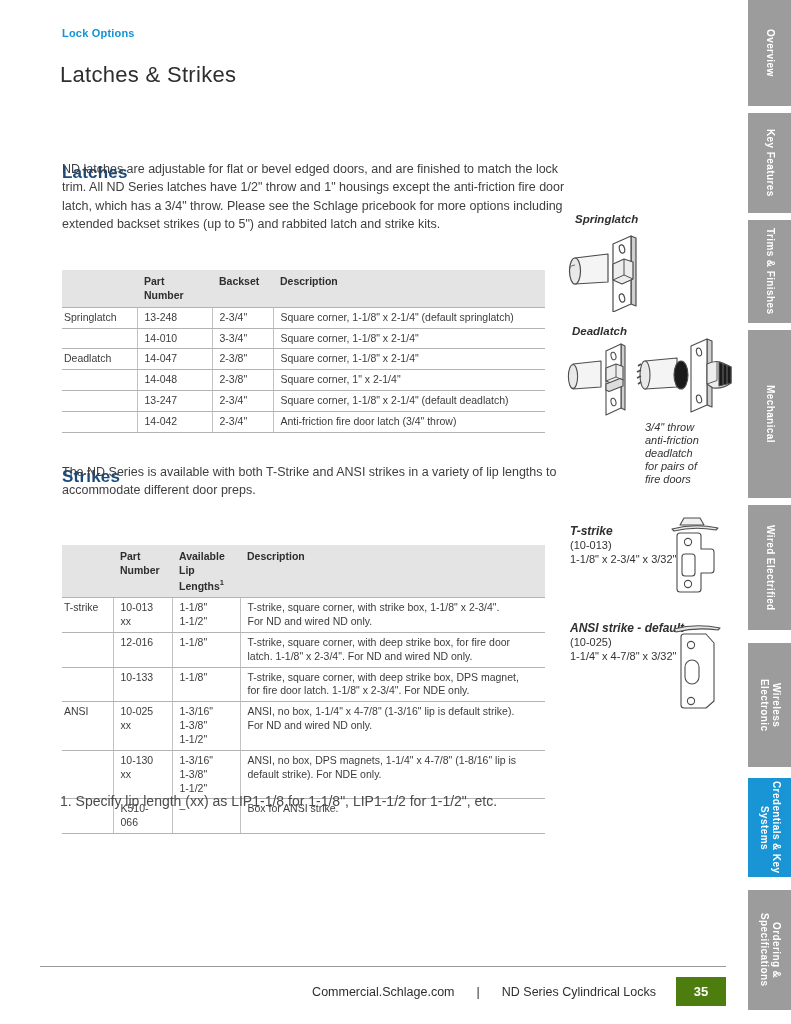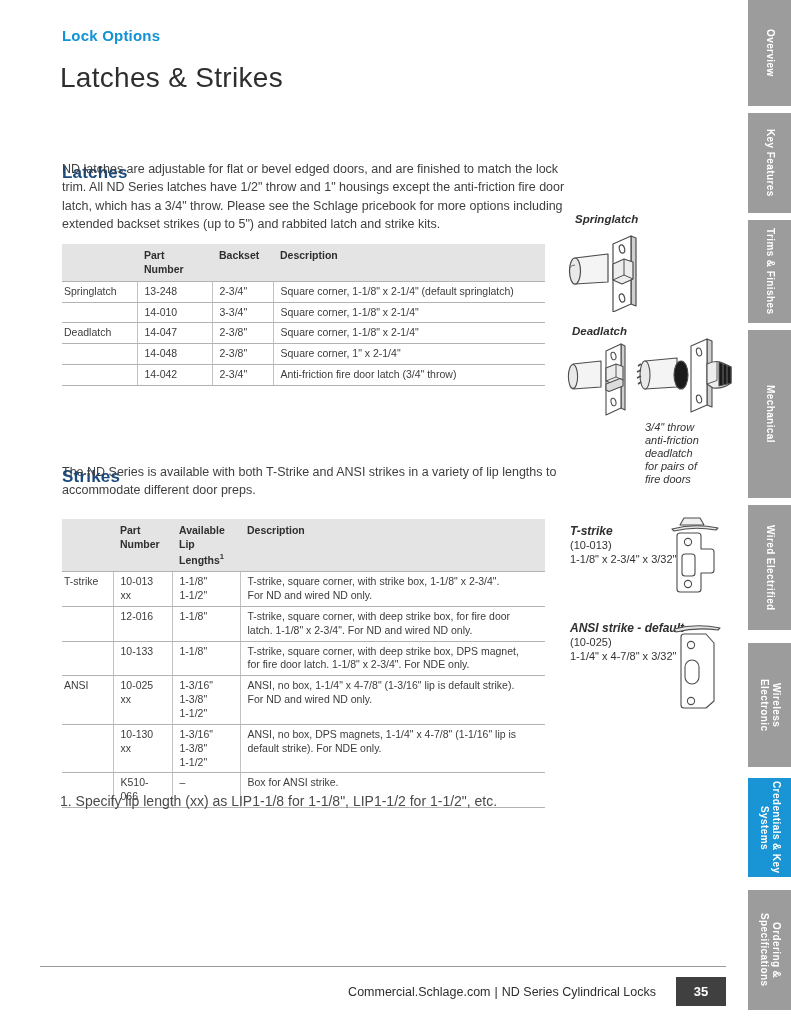--- a/index.html
+++ b/index.html
@@ -5,31 +5,31 @@
   * { margin:0; padding:0; box-sizing:border-box; }
   html,body { width:791px; height:1024px; }
   body {
     position:relative; width:791px; height:1024px; background:#ffffff;
     font-family:"Liberation Sans", sans-serif; color:#404040; overflow:hidden;
   }
   .pre { white-space:pre-line; }
 
   
   .abs { position:absolute; }
-  .eyebrow { left:62px; top:27px; font-size:15px; font-weight:bold; color:#1193d6; letter-spacing:.2px; }
-  .page-title { left:60px; top:62px; font-size:28px; font-weight:400; color:#2e2e2e; letter-spacing:.3px; }
+  .eyebrow { left:62px; top:27px; font-size:11px; font-weight:bold; color:#1193d6; letter-spacing:.2px; }
+  .page-title { left:60px; top:62px; font-size:22px; font-weight:400; color:#2e2e2e; letter-spacing:.3px; }
   .h2 { left:62px; font-size:17px; font-weight:bold; color:#1b4a7c; letter-spacing:.2px;margin-top:36px; }
   .h2-latches { top:127px; }
   .h2-strikes { top:431px; }
   .body-p { left:62px; width:504px; font-size:12.5px; line-height:1.46; color:#3e3e3e; }
   .p-latches { top:160px; }
   .p-strikes { top:463px; }
 
   
-  table { border-collapse:collapse; table-layout:fixed; width:483px; }
+  table { border-collapse:collapse; table-layout:fixed; width:483px;margin-top:26px; }
   .tbl { left:62px; }
   .tbl1 { top:244px; }
   .tbl2 { top:519px; }
   th, td { text-align:left; vertical-align:top; font-size:10.5px; line-height:1.32; padding:3px 6px 3px 7px; color:#3c3c3c; }
   thead th { background:#e4e4e4; font-weight:bold; color:#2e2e2e; padding-top:5px; padding-bottom:4px; }
   tbody td { border-bottom:1px solid #b3b3b3; }
   tbody tr:first-child td { border-top:1px solid #b3b3b3; }
   tbody td + td { border-left:1px solid #c2c2c2; }
   td.first { padding-left:2px; }
   sup { font-size:7.5px; }
@@ -50,24 +50,24 @@
   .tab span {
     writing-mode:vertical-rl; text-orientation:mixed;
     color:#ffffff; font-size:10px; font-weight:bold; letter-spacing:.4px;
     line-height:1.25; text-align:center;
   }
   .tab.active { background:#1995d6; }
 
   
   .footer-rule { left:40px; top:966px; width:686px; height:0; border-top:1px solid #9a9a9a; }
   .footer-bar { left:40px; top:977px; width:686px; display:flex; justify-content:flex-end; align-items:center; gap:20px; }
-  .footer-text { font-size:12.5px; color:#2f2f2f; display:flex; align-items:center; gap:4px; }
+  .footer-text { font-size:12.5px; color:#2f2f2f; display:flex; align-items:center; gap:22px; }
   .footer-sep { color:#2f2f2f; }
   .page-box {
-    width:50px; height:29px; background:#404040; color:#fff;
+    width:50px; height:29px; background:#4d7c0f; color:#fff;
     display:flex; align-items:center; justify-content:center;
     font-size:13px; font-weight:bold;
   }
 </style>
 </head>
 <body>
 
 <div class="abs eyebrow">Lock Options</div>
 <h1 class="abs page-title">Latches &amp; Strikes</h1>
 
@@ -106,20 +106,26 @@
         <td class="first">Deadlatch</td>
         <td>14-047</td>
         <td>2-3/8"</td>
         <td>Square corner, 1-1/8" x 2-1/4"</td>
       </tr>
     <tr>
         <td class="first"></td>
         <td>14-048</td>
         <td>2-3/8"</td>
         <td>Square corner, 1" x 2-1/4"</td>
+      </tr>
+    <tr>
+        <td class="first"></td>
+        <td>13-247</td>
+        <td>2-3/4"</td>
+        <td>Square corner, 1-1/8" x 2-1/4" (default deadlatch)</td>
       </tr>
     <tr>
         <td class="first"></td>
         <td>14-042</td>
         <td>2-3/4"</td>
         <td>Anti-friction fire door latch (3/4" throw)</td>
       </tr>
   </tbody>
 </table>
 
@@ -174,21 +180,21 @@
 1-1/2"</td>
         <td class="pre">ANSI, no box, 1-1/4" x 4-7/8" (1-3/16" lip is default strike).
 For ND and wired ND only.</td>
       </tr>
     <tr>
         <td class="first"></td>
         <td>10-130 xx</td>
         <td class="pre">1-3/16"
 1-3/8"
 1-1/2"</td>
-        <td class="pre">ANSI, no box, DPS magnets, 1-1/4" x 4-7/8" (1-1/16" lip is
+        <td class="pre">ANSI, no box, DPS magnets, 1-1/4" x 4-7/8" (1-8/16" lip is
 default strike). For NDE only.</td>
       </tr>
     <tr>
         <td class="first"></td>
         <td>K510-066</td>
         <td class="pre">–</td>
         <td class="pre">Box for ANSI strike.</td>
       </tr>
   </tbody>
 </table>

